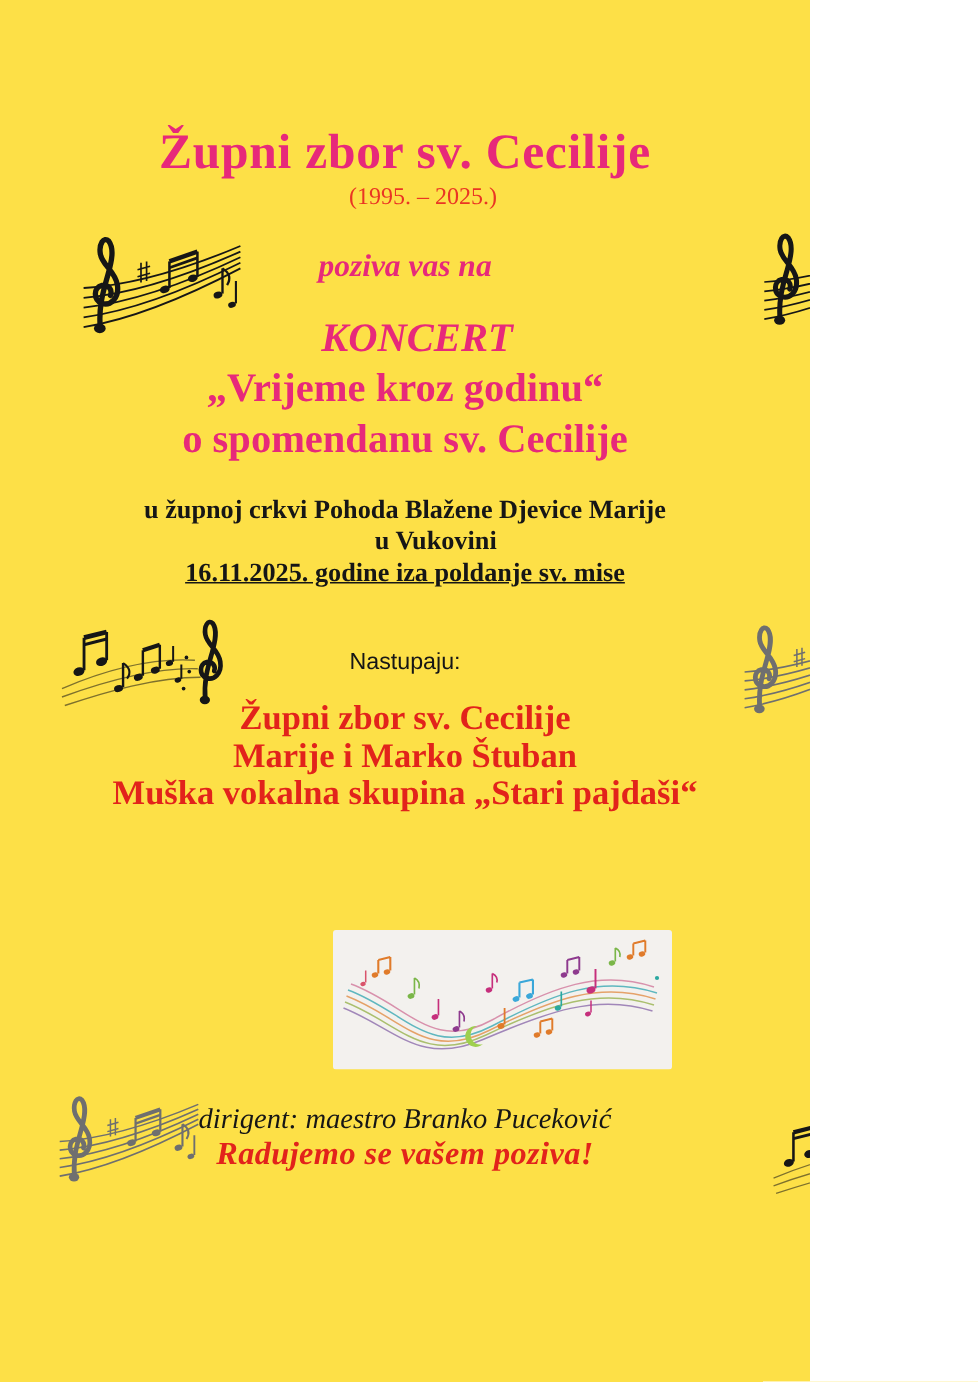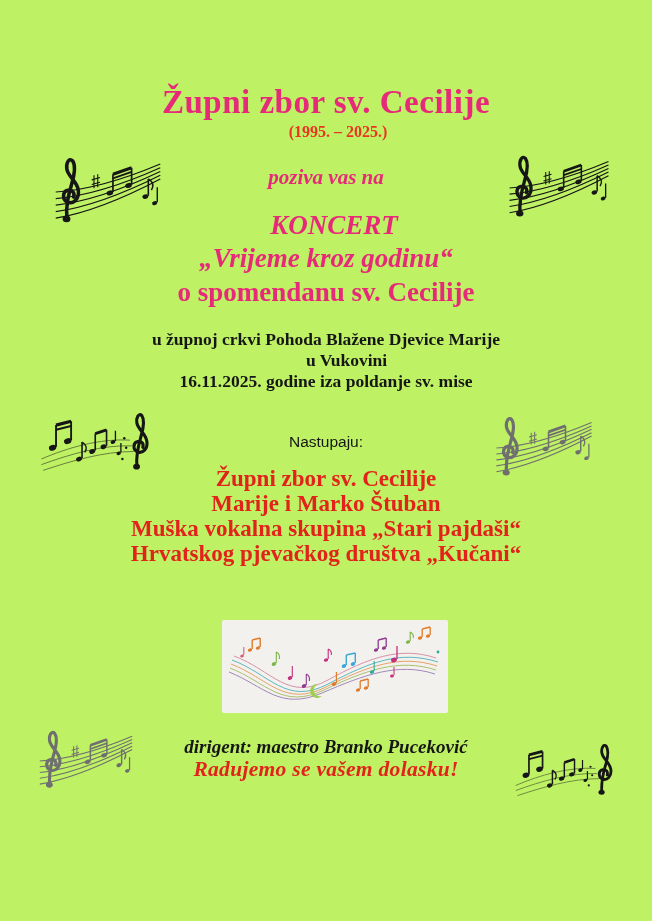--- a/index.html
+++ b/index.html
@@ -1,38 +1,38 @@
 <!DOCTYPE html>
 <html><head>
 <meta charset="utf-8">
 <style>
   html,body{margin:0;padding:0;background:#fff;}
   #poster{
-    position:relative;width:652px;height:921px;background:#bef264;overflow:hidden;
+    position:relative;width:540px;height:921px;background:#fde047;overflow:hidden;
     font-family:"Liberation Serif", serif;
   }
   .line{position:absolute;left:0;right:0;text-align:center;white-space:nowrap;}
   .pink{color:#E7297A;}
   .red{color:#E2231B;}
   .ink{color:#161616;}
   .gray{color:#6f6f6f;}
 
   .title{top:84px;font-size:33px;font-weight:bold;letter-spacing:.5px;}
-  .years{top:123px;font-size:16px;font-weight:bold;color:#EA3524;margin-left:24px;}
+  .years{top:123px;font-size:16px;font-weight:normal;color:#EA3524;margin-left:24px;}
   .invite{top:165px;font-size:21px;font-weight:bold;font-style:italic;}
   .koncert{top:210px;font-size:27px;font-weight:bold;font-style:italic;padding-left:16px;}
-  .theme{top:243px;font-size:27px;font-weight:bold;font-style:italic;}
+  .theme{top:243px;font-size:27px;font-weight:bold;}
   .occasion{top:277px;font-size:27px;font-weight:bold;}
   .venue1{top:329px;font-size:17.5px;font-weight:bold;}
   .venue2{top:350px;font-size:17.5px;font-weight:bold;padding-left:41px;}
-  .venue3{top:371px;font-size:17.5px;font-weight:bold;}
+  .venue3{top:371px;font-size:17.5px;font-weight:bold;text-decoration:underline;}
   .nastupaju{top:433px;font-size:15.5px;font-weight:normal;font-family:"Liberation Sans",sans-serif;}
   .perf{font-size:23px;font-weight:bold;line-height:25px;}
   .perf0{top:466px;} .perf1{top:491px;} .perf2{top:516px;} .perf3{top:541px;}
-  .conductor{top:736px;font-size:19px;font-weight:bold;font-style:italic;}
+  .conductor{top:736px;font-size:19px;font-weight:normal;font-style:italic;}
   .closing{top:757px;font-size:21.5px;font-weight:bold;font-style:italic;letter-spacing:.3px;}
 
   .deco{position:absolute;}
   svg{display:block;}
 </style>
 </head>
 <body>
 
 <div id="poster">
 
@@ -119,24 +119,23 @@
   <div class="line occasion pink">o spomendanu sv. Cecilije</div>
 
   <div class="line venue1 ink">u župnoj crkvi Pohoda Blažene Djevice Marije</div>
   <div class="line venue2 ink">u Vukovini</div>
   <div class="line venue3 ink">16.11.2025. godine iza poldanje sv. mise</div>
 
   <div class="line nastupaju ink">Nastupaju:</div>
   <div class="line perf perf0 red">Župni zbor sv. Cecilije</div>
   <div class="line perf perf1 red">Marije i Marko Štuban</div>
   <div class="line perf perf2 red">Muška vokalna skupina „Stari pajdaši“</div>
-  <div class="line perf perf3 red">Hrvatskog pjevačkog društva „Kučani“</div>
 
   <div class="line conductor ink">dirigent: maestro Branko Puceković</div>
-  <div class="line closing red">Radujemo se vašem dolasku!</div>
+  <div class="line closing red">Radujemo se vašem poziva!</div>
 
   <div class="deco ink" style="left:52px;top:150px">
     <svg width="112" height="84" viewBox="0 0 120 80">
         <use href="#sym-clefstaff"></use>
       </svg>
   </div>
   <div class="deco ink" style="left:506px;top:148px">
     <svg width="106" height="80" viewBox="0 0 120 80">
         <use href="#sym-clefstaff"></use>
       </svg>

